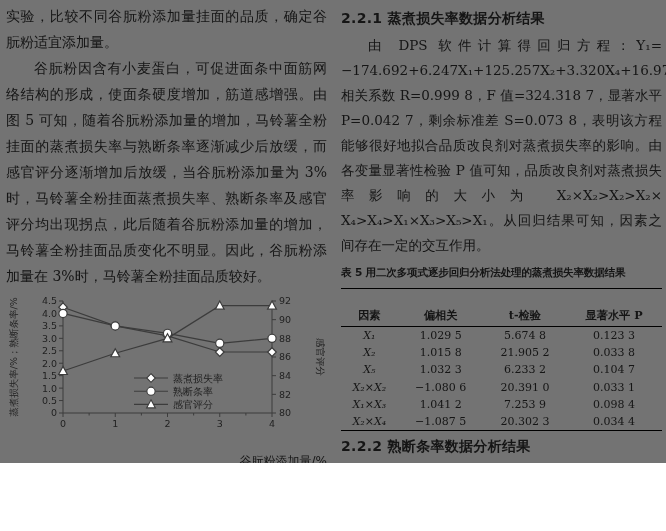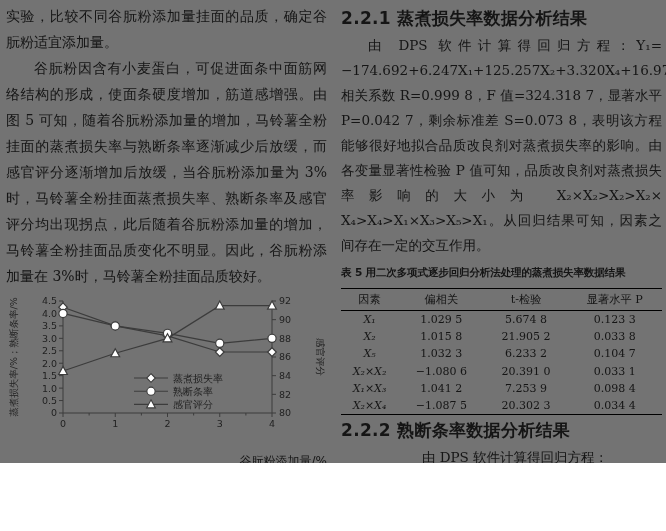--- a/index.html
+++ b/index.html
@@ -10,41 +10,41 @@
   }
   .cols { display:flex; gap:14px; padding:3px 4px 0 6px; }
   .col { width:321px; }
   p { margin:0; text-align:justify; font-size:14px; line-height:26px; }
   .right-col p { font-size:13.5px; line-height:25px; }
   .indent { text-indent:2em; }
   .indent2 { text-indent:2.6em; }
   .nojust { text-align:center; }
   h3.section {
     margin:3px 0 3px; font-family:"DejaVu Sans","Liberation Sans",sans-serif;
-    font-size:17px; font-weight:600; line-height:24px; letter-spacing:.3px;
+    font-size:14px; font-weight:600; line-height:24px; letter-spacing:.3px;
   }
   
   figure { margin:4px 0 0 0; }
   .chart-xlabel {
     text-align:right; font-size:12px; margin-top:8px;
     font-family:"DejaVu Sans","Liberation Sans",sans-serif;
   }
   figcaption {
     font-weight:700; font-size:11px; margin-top:6px;
     font-family:"DejaVu Sans","Liberation Sans",sans-serif;
   }
   
   .tbl-title {
     margin:8px 0 8px; font-family:"DejaVu Sans","Liberation Sans",sans-serif;
     font-weight:700; font-size:10.6px; white-space:nowrap; letter-spacing:-.2px;
   }
   table.data { width:100%; border-collapse:collapse; font-size:11px; }
   table.data th {
-    font-weight:400; border-top:1.6px solid #000; border-bottom:1px solid #000;
-    padding:3px 0 3px; font-size:11.2px;
+    font-weight:700; border-top:1.6px solid #000; border-bottom:1px solid #000;
+    padding:19px 0 3px; font-size:11.2px;
   }
   table.data td { text-align:center; padding:2.1px 0; }
   table.data tbody tr:last-child td { border-bottom:1.6px solid #000; }
   table.data td:first-child { font-style:italic; }
   
   .footer-rule { position:absolute; left:4px; right:5px; top:510px; border-top:2px solid #333; }
   .page-number {
     position:absolute; left:23px; top:514px; border:1px solid #444;
     font-size:11px; padding:0 4px 1px; line-height:14px; text-decoration:underline;
   }

